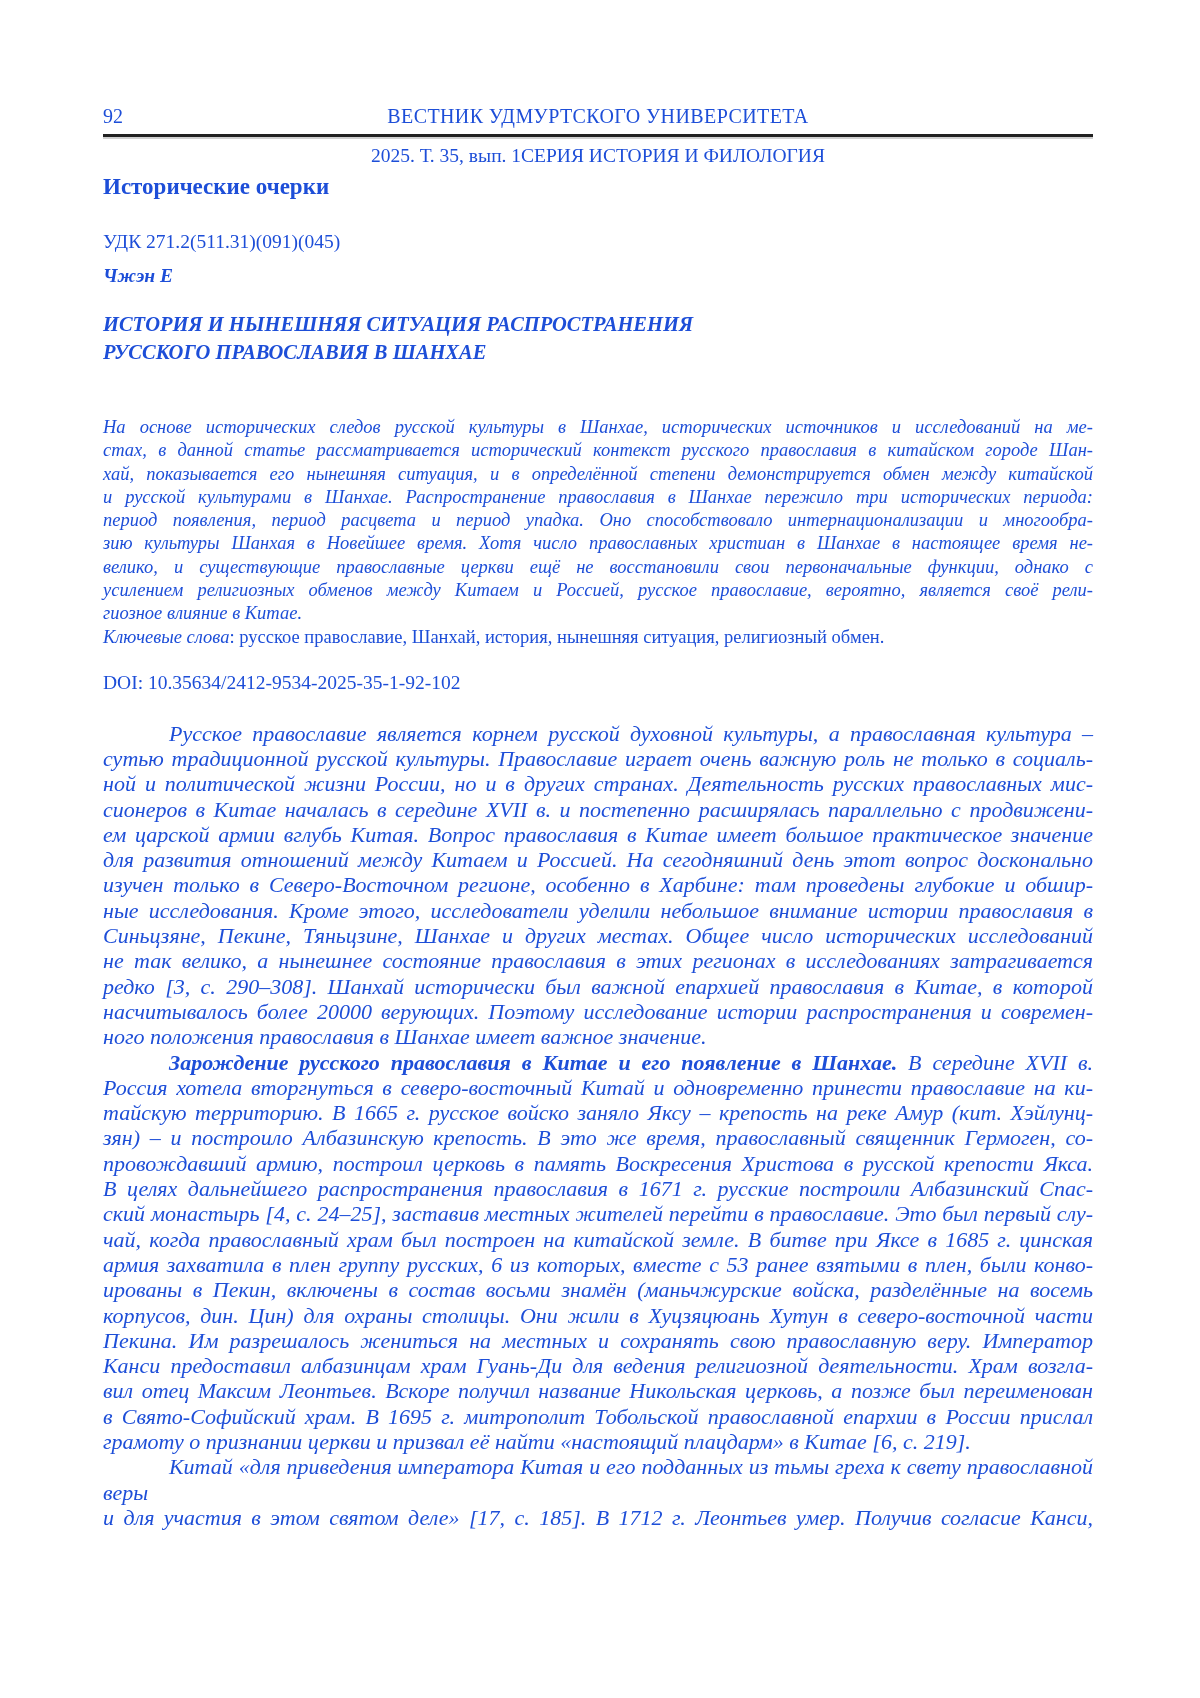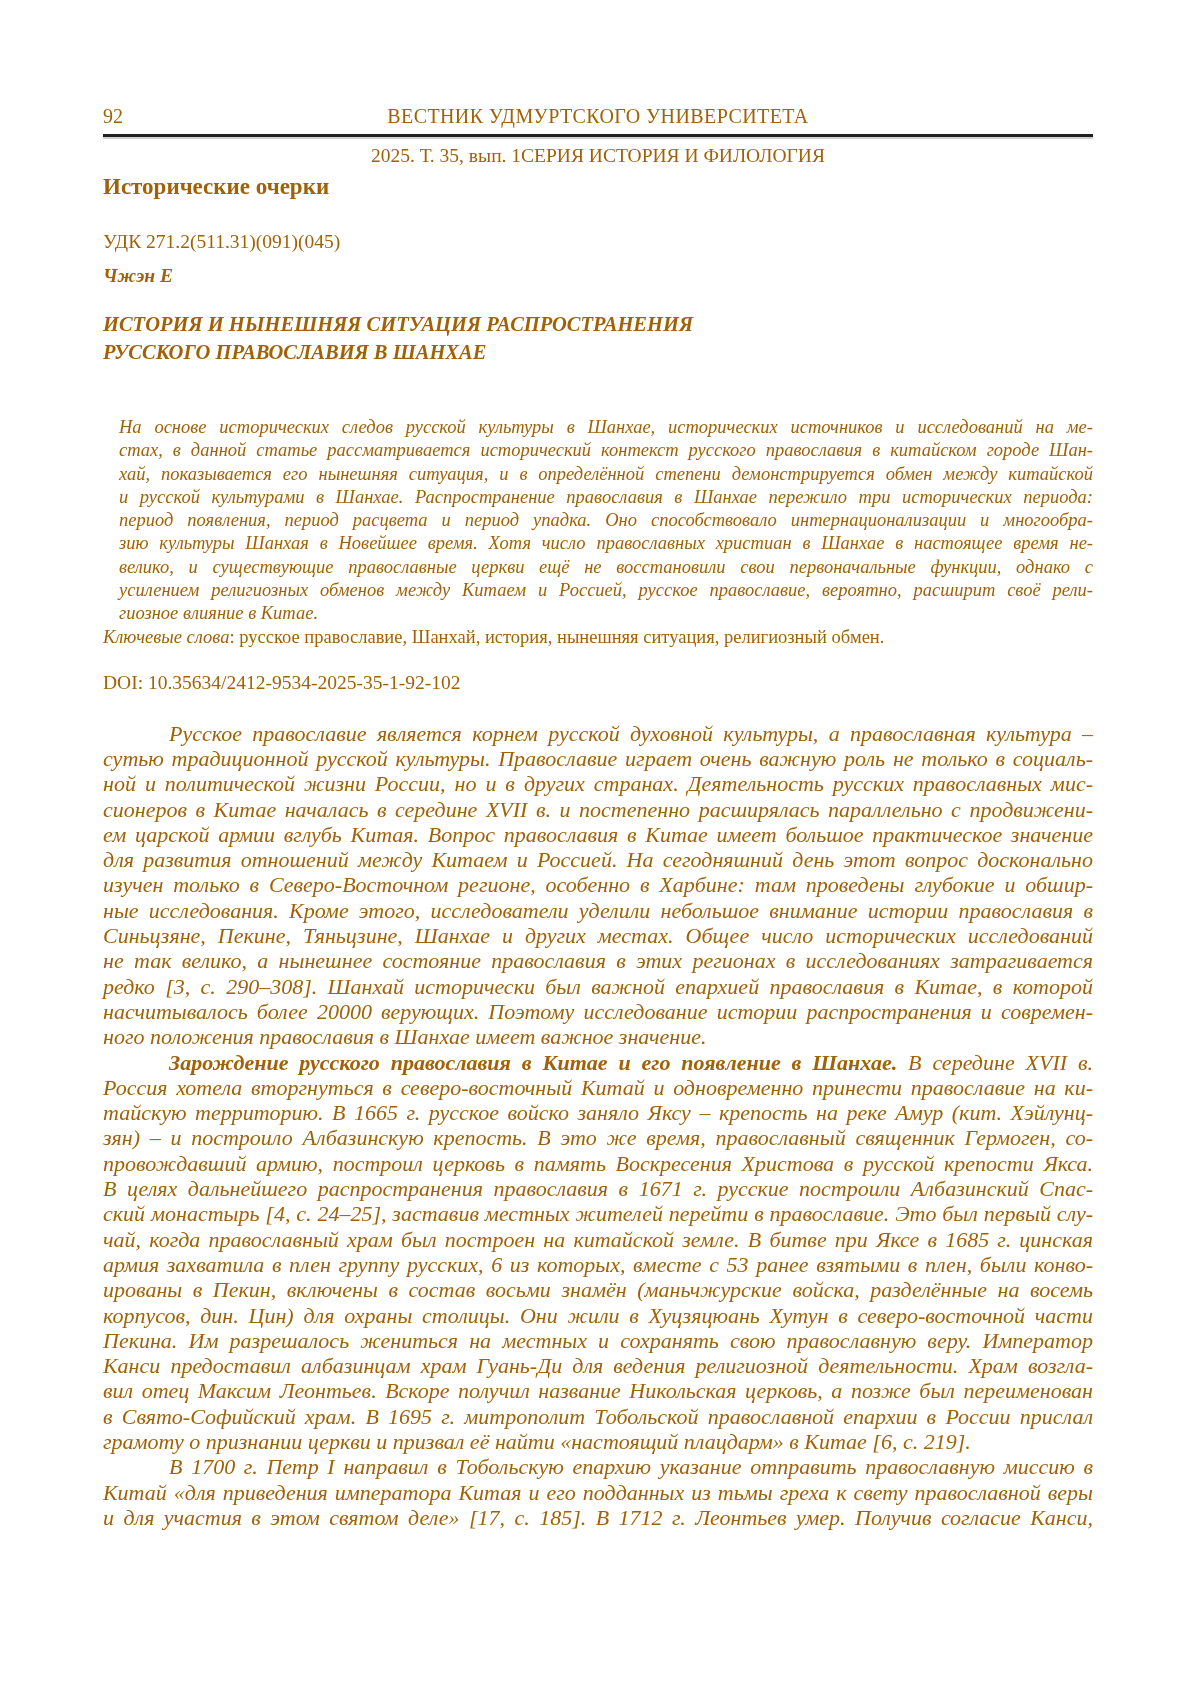--- a/index.html
+++ b/index.html
@@ -10,21 +10,21 @@
   }
   .page {
     position: relative;
     width: 1200px;
     height: 1698px;
     margin: 0 auto;
     background: #ffffff;
     box-sizing: border-box;
     padding: 104px 107px 0 103px;
     font-family: "Liberation Serif", "DejaVu Serif", serif;
-    color: #a16207;
+    color: #1d4ed8;
     overflow: hidden;
   }
   
   .hrow1 {
     position: relative;
     text-align: center;
     font-size: 20px;
     line-height: 24px;
     letter-spacing: 0.4px;
   }
@@ -68,21 +68,20 @@
   .arttitle {
     margin-top: 22px;
     font-size: 20.5px;
     line-height: 28px;
     font-weight: bold;
   }
   .abstract {
     margin-top: 50px;
     font-size: 18.5px;
     line-height: 23.3px;
-    margin-left: 16px;
   }
   .keywords {
     margin-top: 0;
     font-size: 18.5px;
     line-height: 23px;
   }
   .doi {
     margin-top: 22px;
     font-size: 19.5px;
     line-height: 24px;
@@ -135,21 +134,21 @@
     </div>
 
   <div class="abstract">
       <div class="tline">На основе исторических следов русской культуры в Шанхае, исторических источников и исследований на ме-</div>
       <div class="tline">стах, в данной статье рассматривается исторический контекст русского православия в китайском городе Шан-</div>
       <div class="tline">хай, показывается его нынешняя ситуация, и в определённой степени демонстрируется обмен между китайской</div>
       <div class="tline">и русской культурами в Шанхае. Распространение православия в Шанхае пережило три исторических периода:</div>
       <div class="tline">период появления, период расцвета и период упадка. Оно способствовало интернационализации и многообра-</div>
       <div class="tline">зию культуры Шанхая в Новейшее время. Хотя число православных христиан в Шанхае в настоящее время не-</div>
       <div class="tline">велико, и существующие православные церкви ещё не восстановили свои первоначальные функции, однако с</div>
-      <div class="tline">усилением религиозных обменов между Китаем и Россией, русское православие, вероятно, расширит своё рели-</div>
+      <div class="tline">усилением религиозных обменов между Китаем и Россией, русское православие, вероятно, является своё рели-</div>
       <div class="tline no-just">гиозное влияние в Китае.</div>
     </div>
 
   <div class="keywords"><i>Ключевые слова</i><span>: русское православие, Шанхай, история, нынешняя ситуация, религиозный обмен.</span></div>
 
   <div class="doi">DOI: 10.35634/2412-9534-2025-35-1-92-102</div>
 
   <div class="bodytext">
     <div class="para">
         <div class="tline">Русское православие является корнем русской духовной культуры, а православная культура –</div>
@@ -178,19 +177,18 @@
         <div class="tline">армия захватила в плен группу русских, 6 из которых, вместе с 53 ранее взятыми в плен, были конво-</div>
         <div class="tline">ированы в Пекин, включены в состав восьми знамён (маньчжурские войска, разделённые на восемь</div>
         <div class="tline">корпусов, дин. Цин) для охраны столицы. Они жили в Хуцзяцюань Хутун в северо-восточной части</div>
         <div class="tline">Пекина. Им разрешалось жениться на местных и сохранять свою православную веру. Император</div>
         <div class="tline">Канси предоставил албазинцам храм Гуань-Ди для ведения религиозной деятельности. Храм возгла-</div>
         <div class="tline">вил отец Максим Леонтьев. Вскоре получил название Никольская церковь, а позже был переименован</div>
         <div class="tline">в Свято-Софийский храм. В 1695 г. митрополит Тобольской православной епархии в России прислал</div>
         <div class="tline no-just">грамоту о признании церкви и призвал её найти «настоящий плацдарм» в Китае [6, с. 219].</div>
       </div>
     <div class="para">
-        <div class="tline">В 1700 г. Петр I направил в Тобольскую епархию указание отправить православную миссию в</div>
         <div class="tline">Китай «для приведения императора Китая и его подданных из тьмы греха к свету православной веры</div>
         <div class="tline">и для участия в этом святом деле» [17, с. 185]. В 1712 г. Леонтьев умер. Получив согласие Канси,</div>
       </div>
   </div>
 
 </div>
 
 </body></html>

